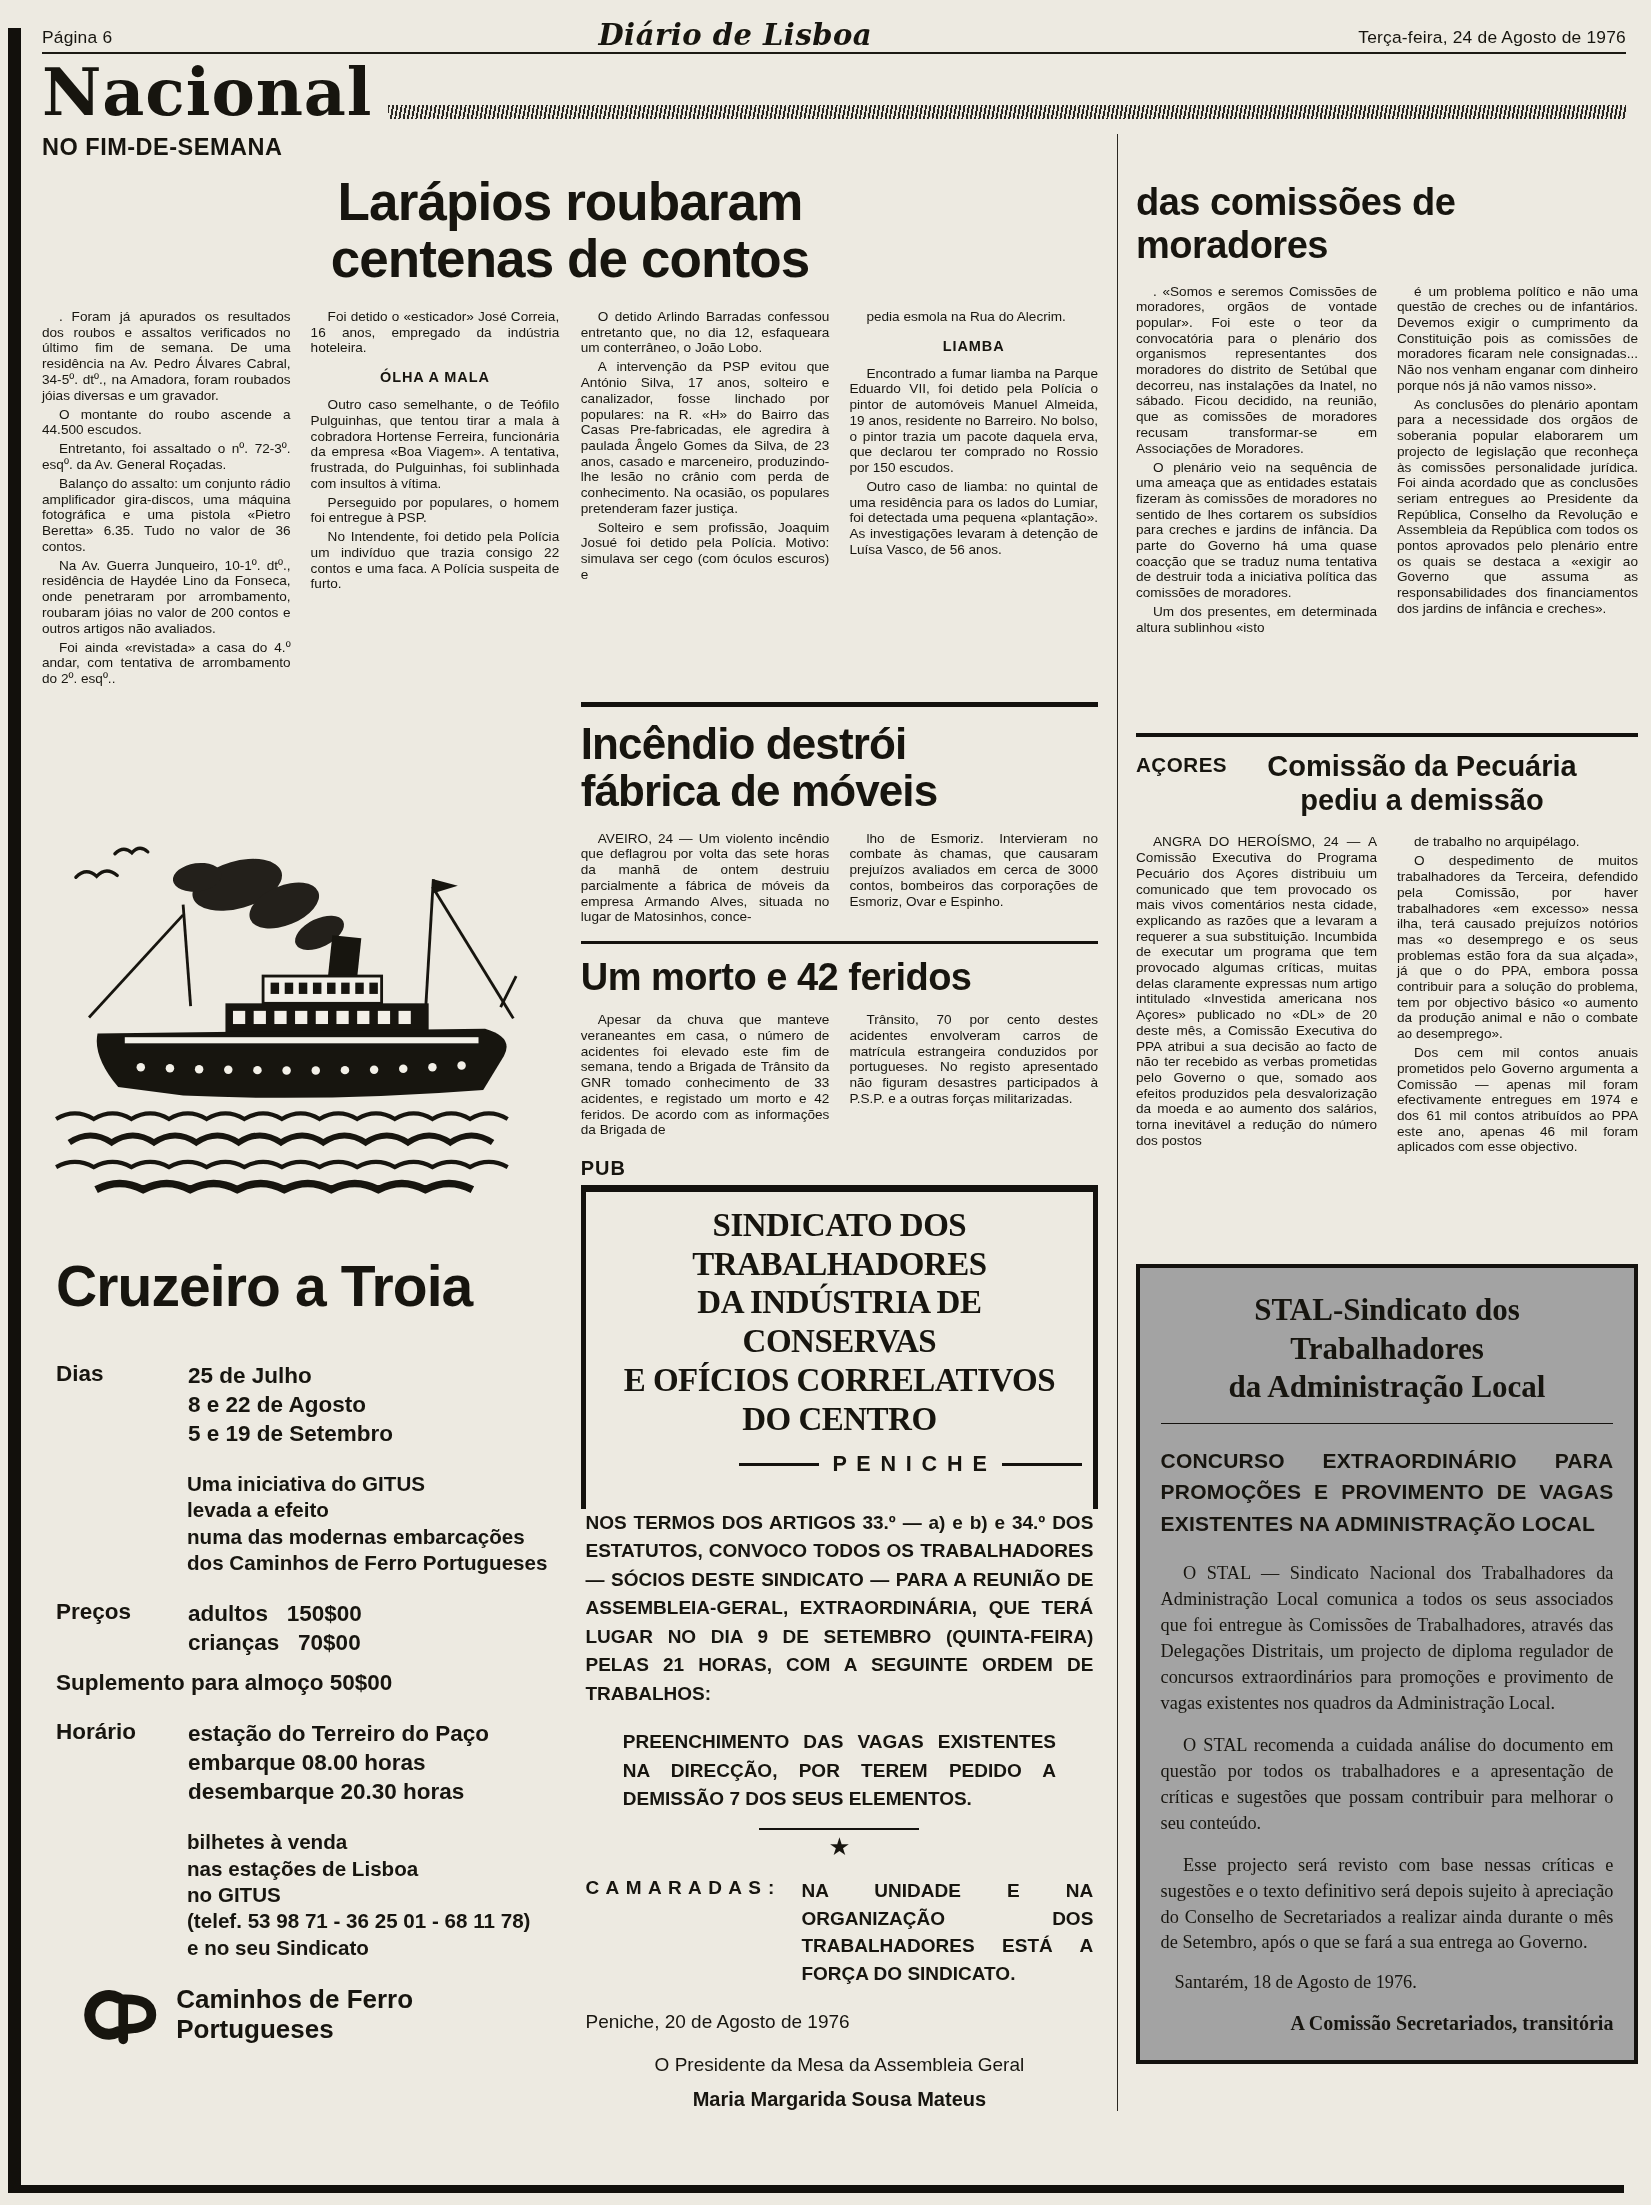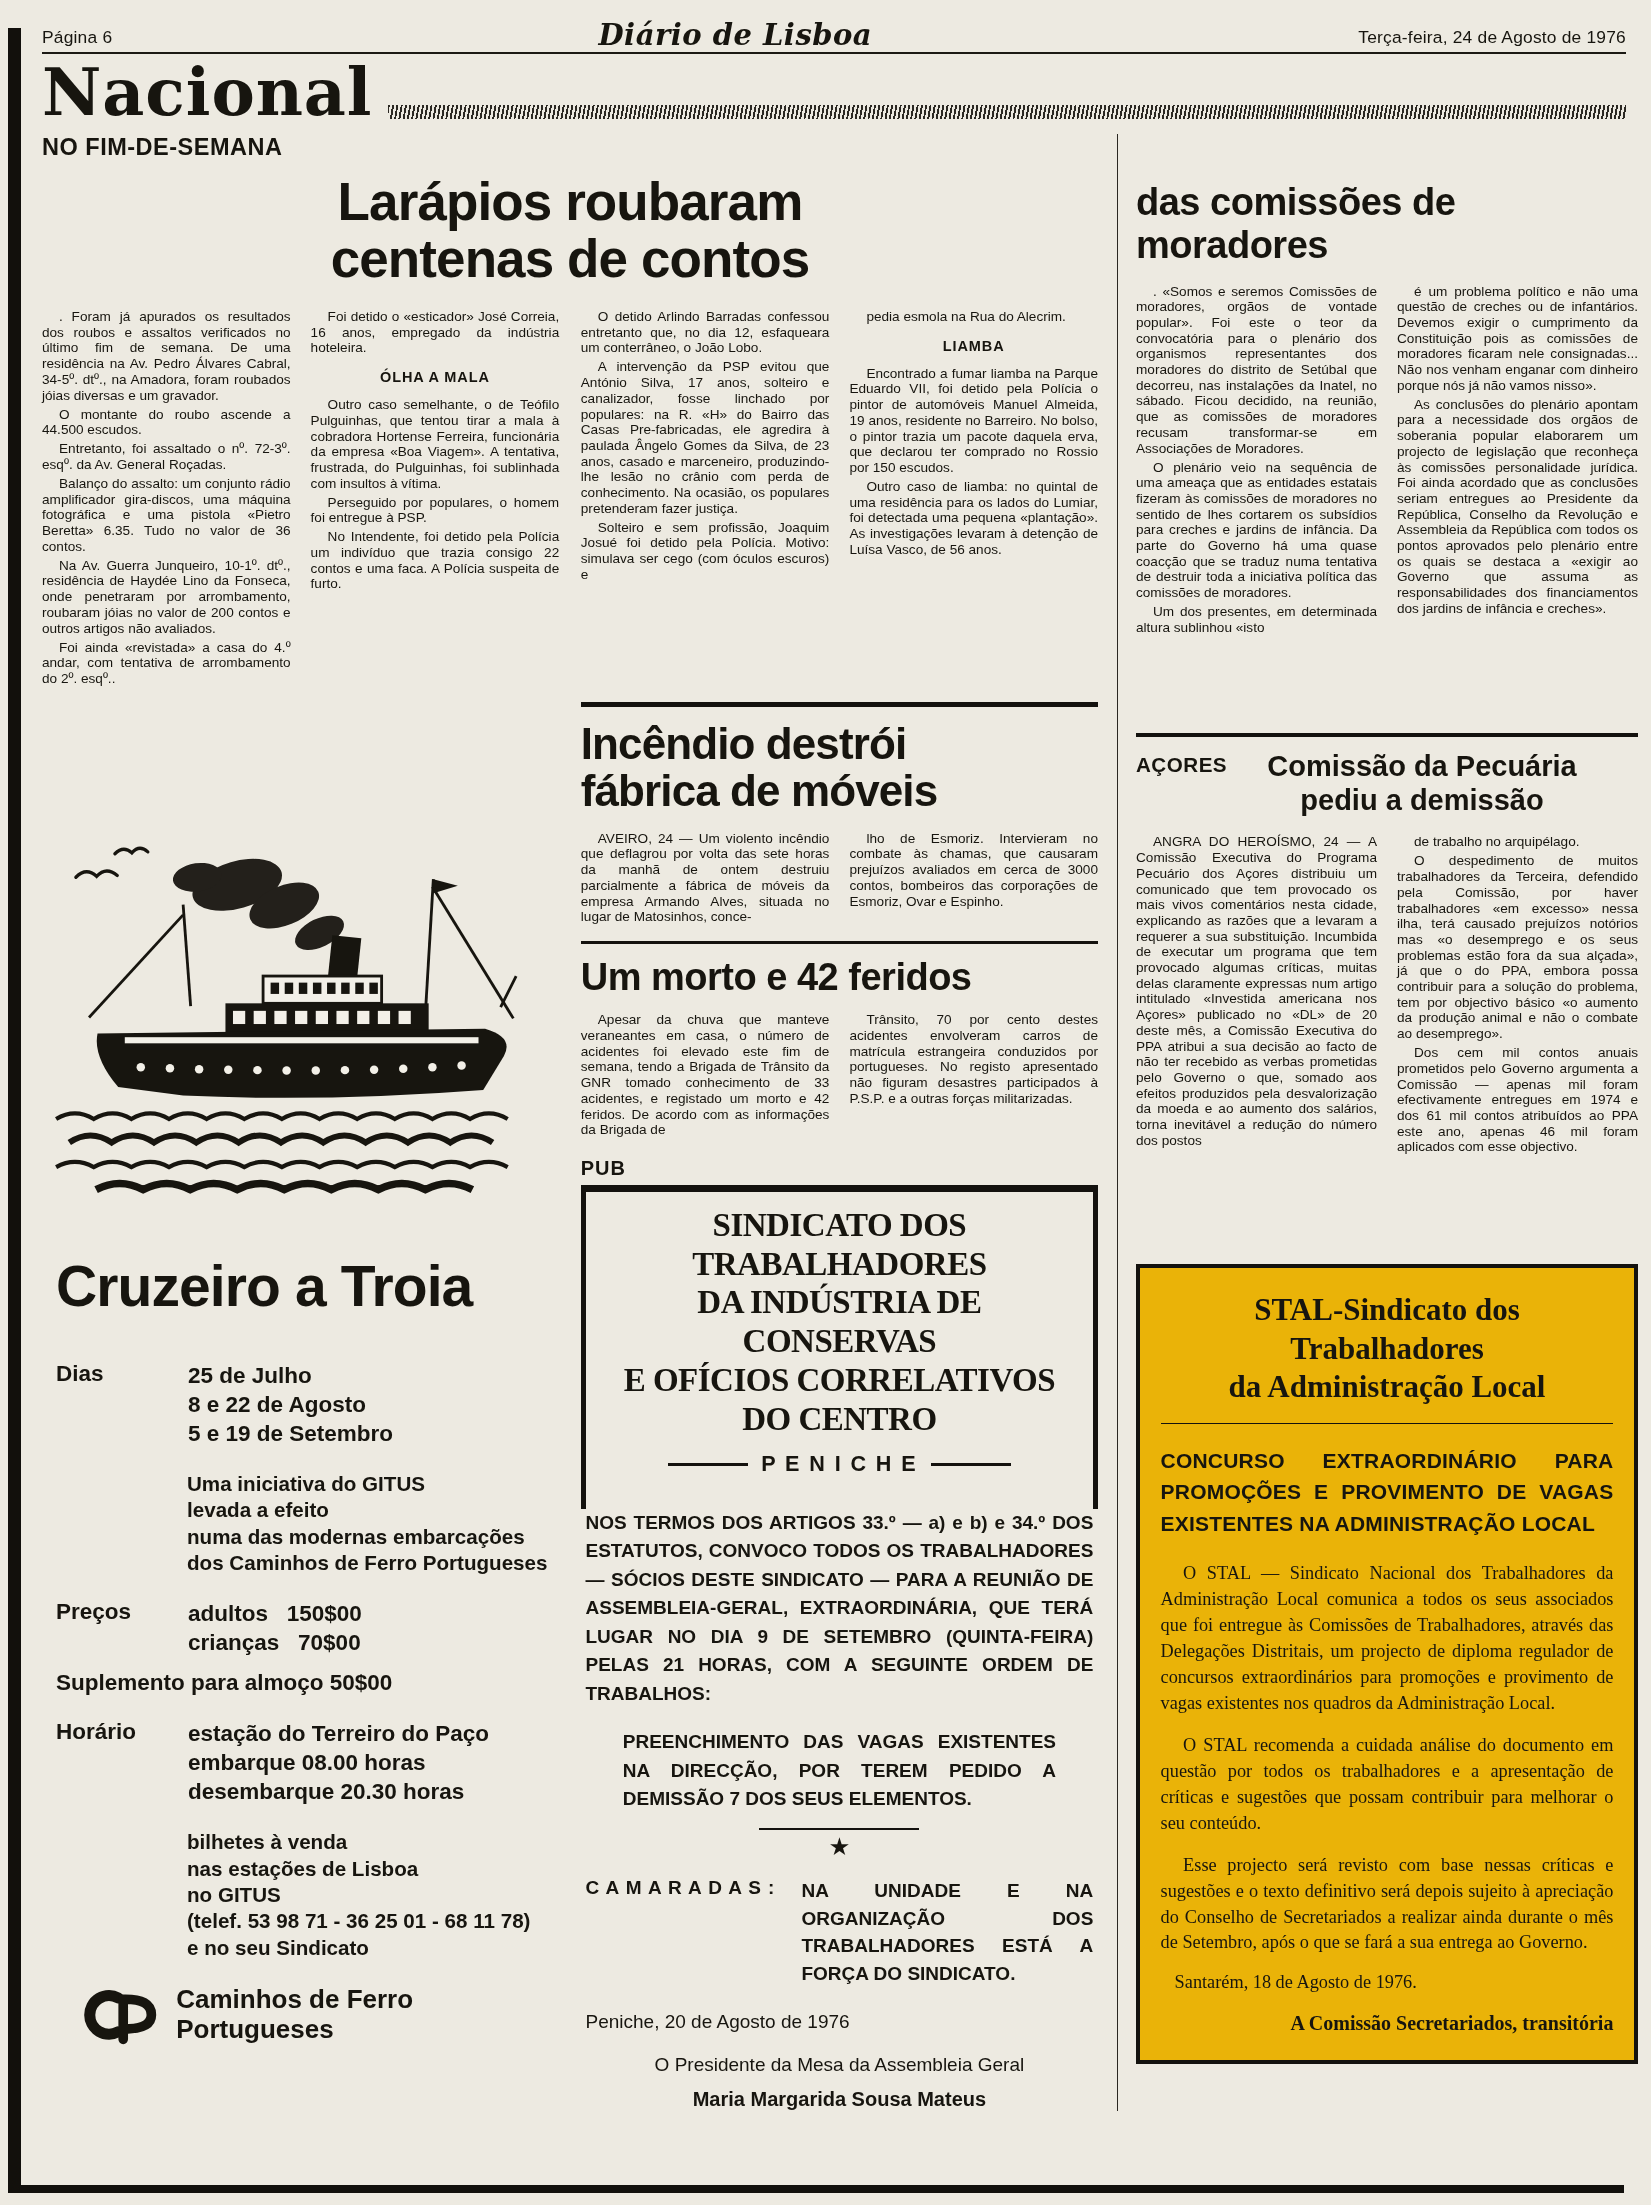--- a/index.html
+++ b/index.html
@@ -71,36 +71,36 @@
   .cz-suplemento { font-weight:bold; font-size:22.5px; margin:-9.4px 0 22.5px 0; }
   .cz-logo-row { display:flex; align-items:center; gap:12.2px; margin:19px 0 0 19px; }
   .cz-logo-text { font-weight:bold; font-size:26px; line-height:1.15; }
 
   
   .pub { margin-top:16px; }
   .pub-tag { font-weight:bold; font-size:20px; letter-spacing:0.9px; margin-bottom:4.7px; }
   .pub-topbar { height:6.6px; background:#14120e; }
   .pub-title-wrap { border-left:5.6px solid #14120e; border-right:5.6px solid #14120e; padding:14px 11.3px 12.2px; }
   .pub-title { font-family:"Liberation Serif", serif; font-weight:bold; font-size:33px; line-height:1.18; text-align:center; letter-spacing:-0.5px; }
-  .pub-subtitle { display:flex; align-items:center; justify-content:center; gap:13px; margin:12.2px 0 19px; }
+  .pub-subtitle { display:flex; align-items:center; justify-content:flex-end; gap:13px; margin:12.2px 0 19px; }
   .pub-subtitle .dash { width:80px; height:3.3px; background:#14120e; }
   .pub-subtitle .sub-text { font-weight:bold; font-size:21.6px; letter-spacing:1.9px; }
   .pub-body { font-weight:bold; font-size:19px; line-height:1.5; text-align:justify; margin:0 4.7px 20px; }
   .pub-body.centerish { margin:0 42px 14px; text-align:justify; }
   .pub-star { text-align:center; font-size:24.4px; margin:0 0 16px; }
   .pub-star::before { content:""; display:block; width:160px; border-top:2.3px solid #14120e; margin:0 auto 2.8px; }
   .pub-cam { display:grid; grid-template-columns:202px 1fr; gap:14px; margin:0 4.7px 23.5px; }
   .pub-cam-label { font-weight:bold; font-size:19px; letter-spacing:0.9px; }
   .pub-cam-text { font-weight:bold; font-size:19px; line-height:1.45; text-align:justify; }
   .pub-date { font-size:19px; margin:0 4.7px 20.6px; }
   .pub-role { font-size:19px; text-align:center; margin-bottom:12.2px; }
   .pub-name { font-weight:bold; font-size:20px; text-align:center; }
 
   
-  .stal { margin-top:17px; border:4.2px solid #14120e; padding:22.5px 20.6px 25px; background:#eab308; }
+  .stal { margin-top:17px; border:4.2px solid #14120e; padding:22.5px 20.6px 25px; background:#a3a3a3; }
   .stal-title { font-family:"Liberation Serif", serif; font-weight:bold; font-size:31px; line-height:1.25; text-align:center; border-bottom:1.9px solid #14120e; padding-bottom:16px; margin-bottom:20.6px; }
   .stal-heading { font-weight:bold; font-size:21px; line-height:1.5; text-align:justify; letter-spacing:0.2px; margin-bottom:21.6px; }
   .stal-body p { font-family:"Liberation Serif", serif; font-size:18.3px; line-height:1.42; text-align:justify; text-indent:22.5px; margin-bottom:16px; }
   .stal-date { font-family:"Liberation Serif", serif; font-size:18.3px; margin:7.5px 0 19px 14px; }
   .stal-sign { font-family:"Liberation Serif", serif; font-weight:bold; font-size:20px; text-align:right; }
 </style>
 </head>
 <body>
 
 <div class="page">

